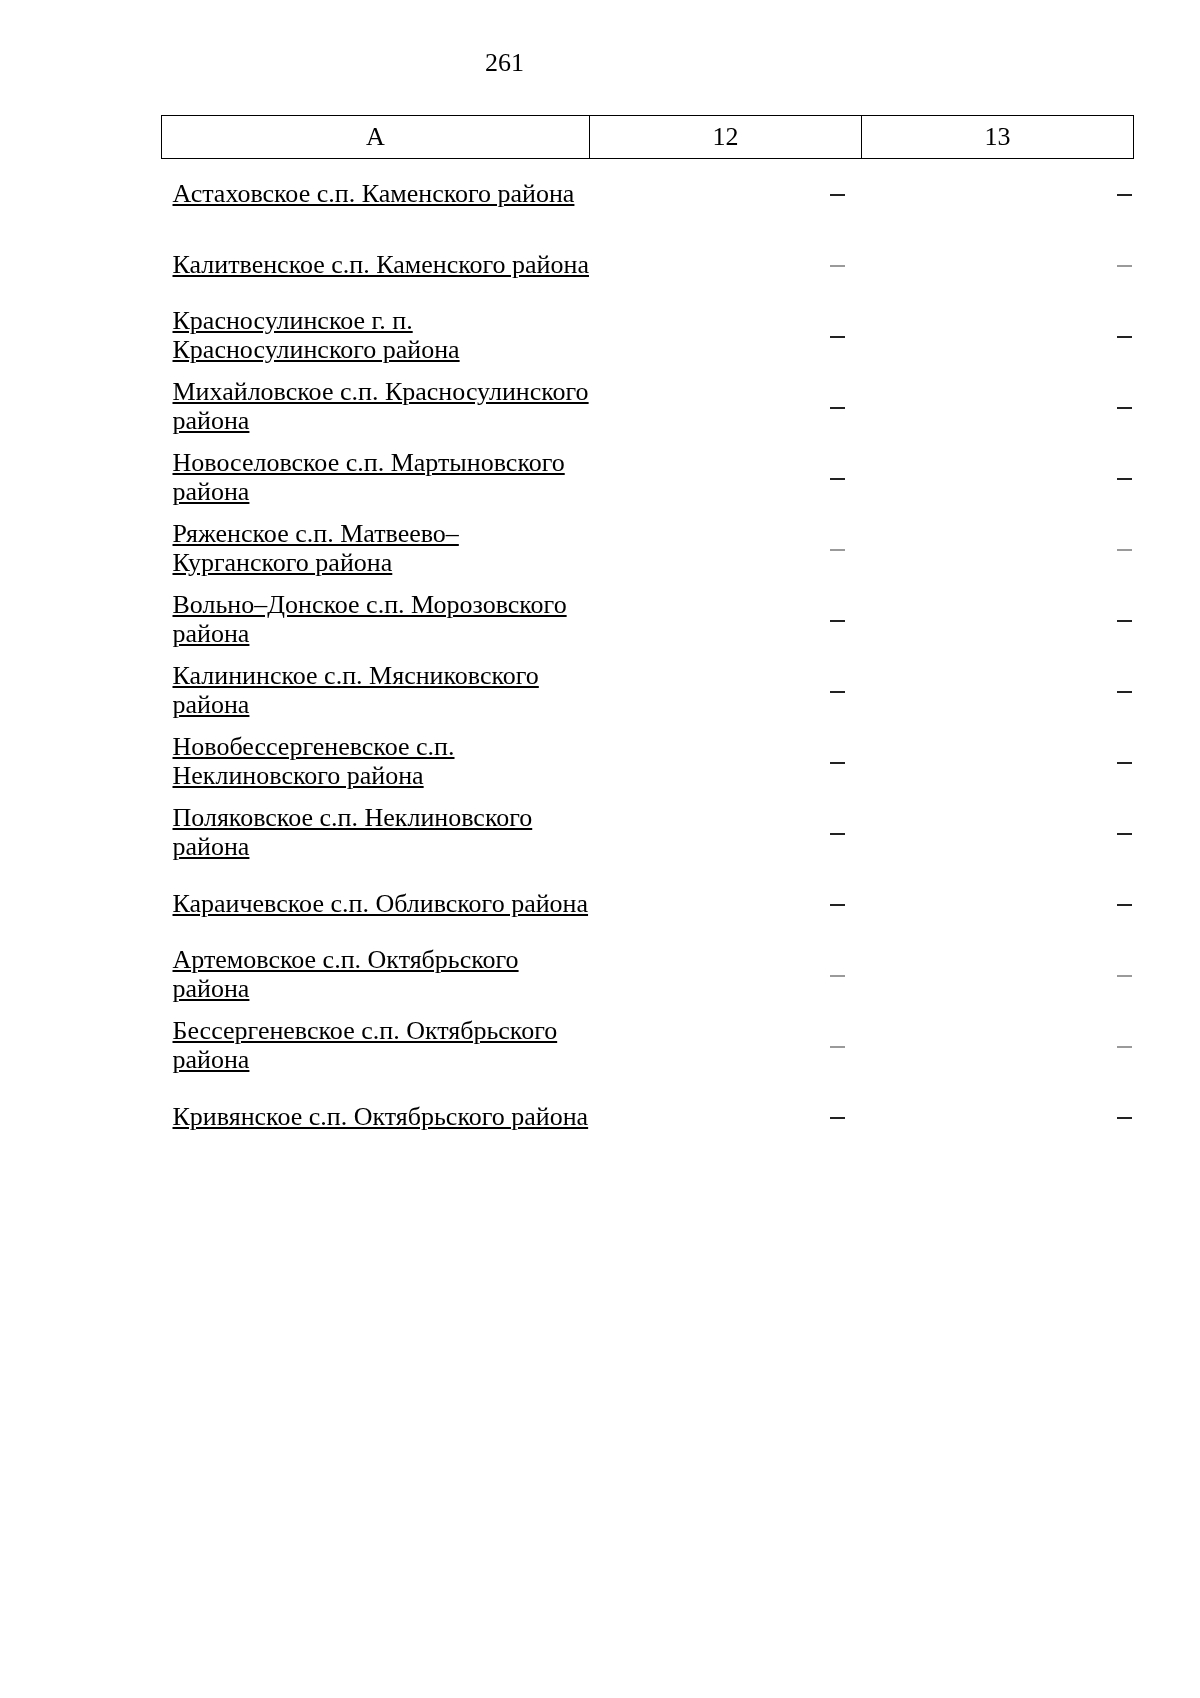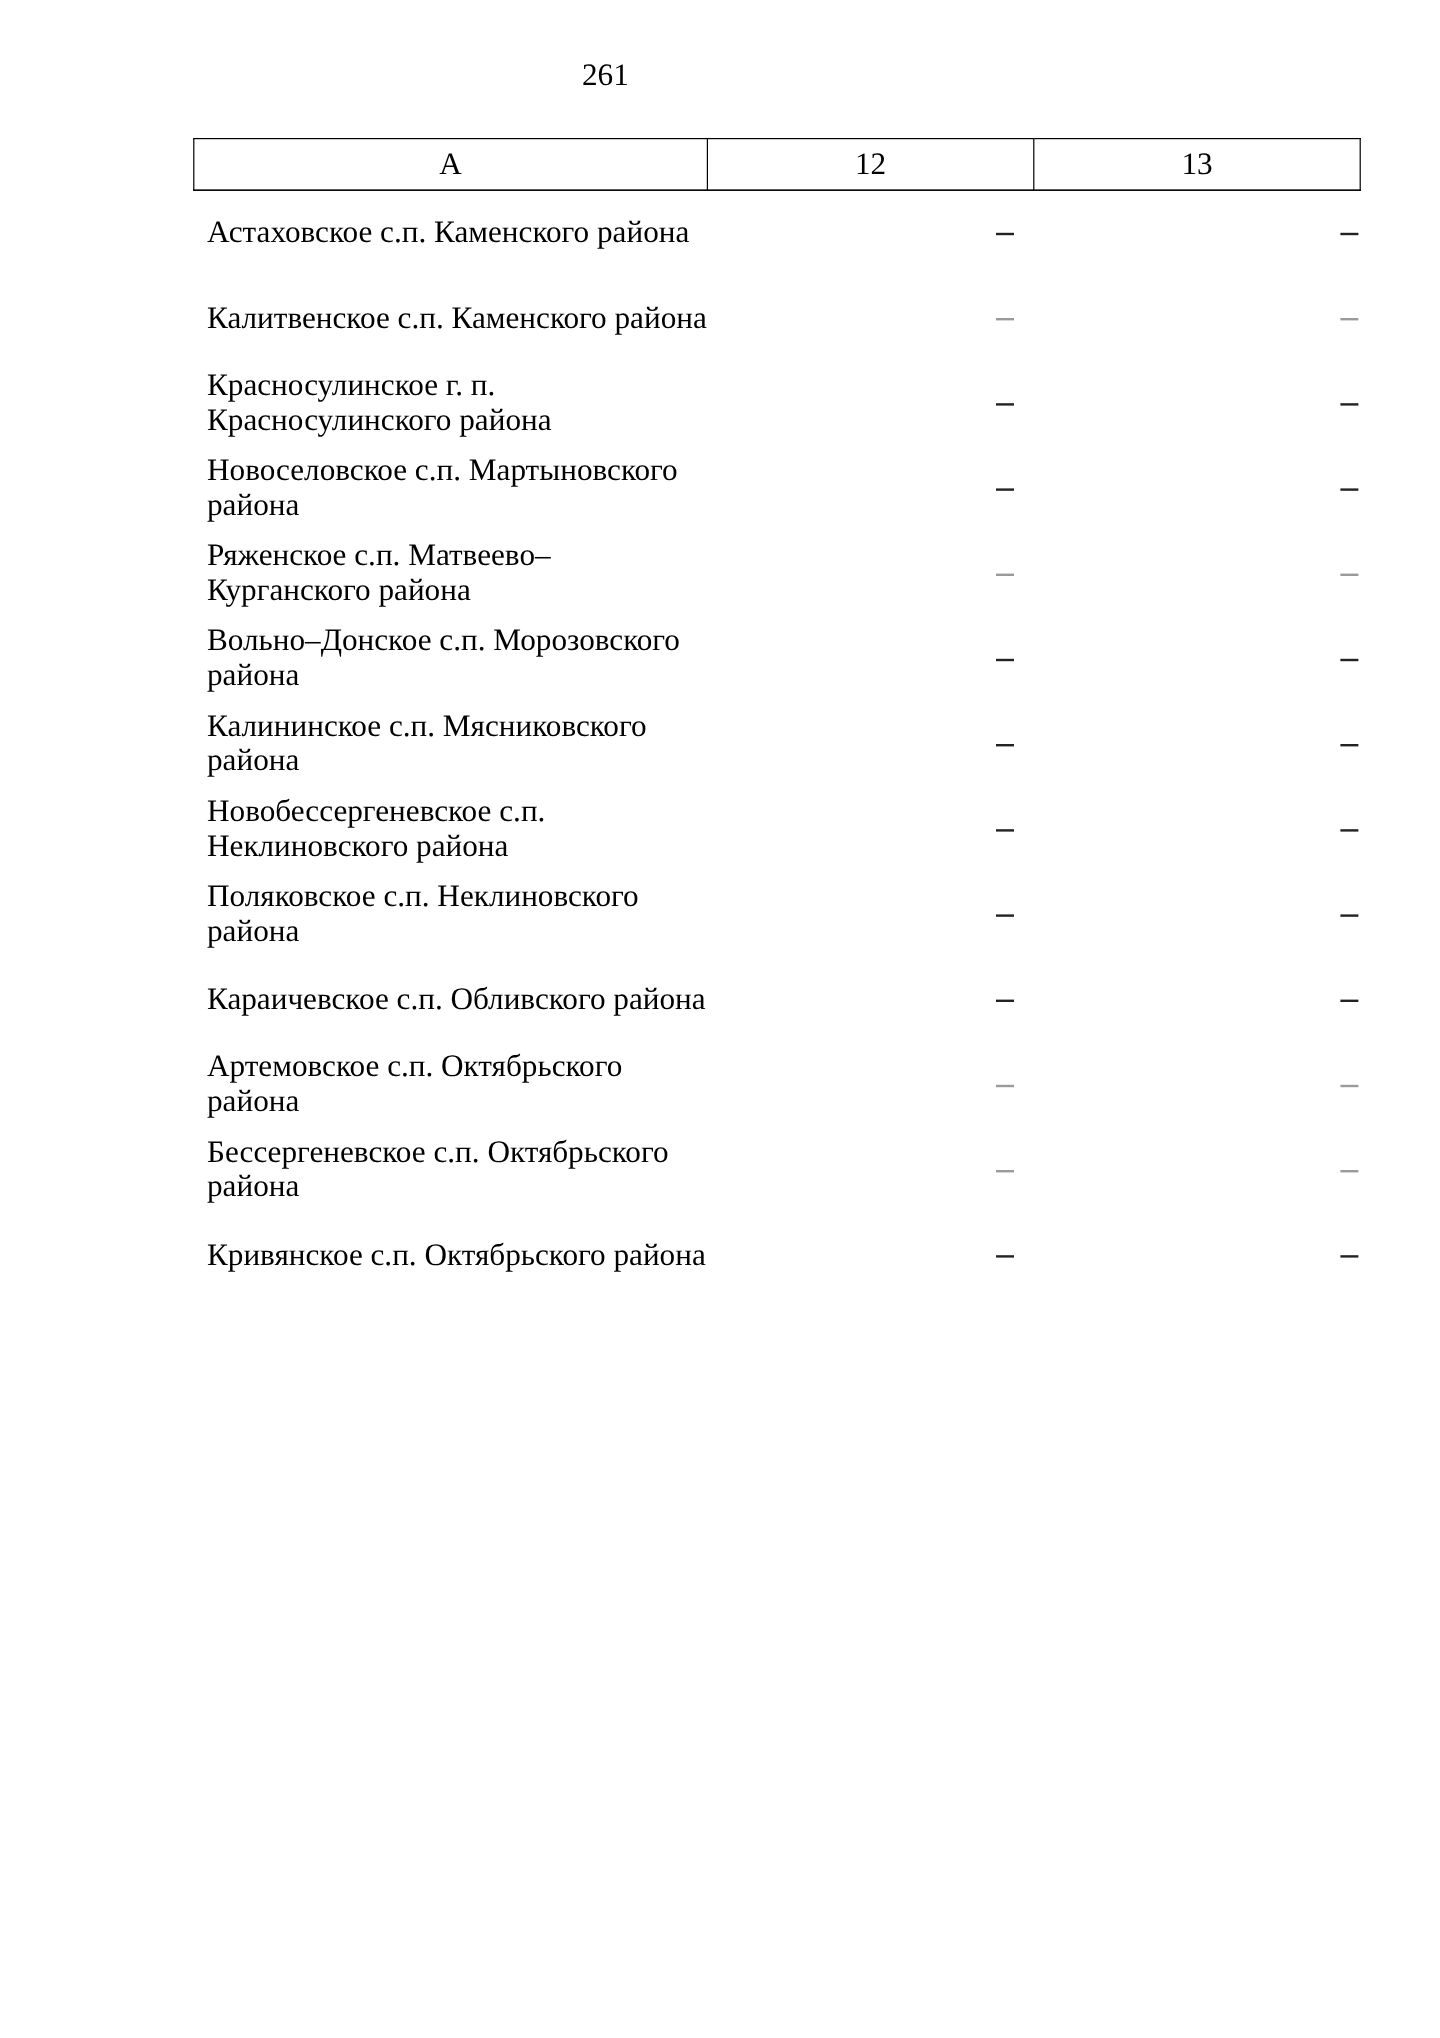--- a/index.html
+++ b/index.html
@@ -14,21 +14,21 @@
     .table-wrap { position: absolute; left: 161px; top: 115px; width: 971px; }
     table { border-collapse: collapse; width: 971px; table-layout: fixed; }
     thead th {
       border: 1.5px solid #000; height: 42px; font-weight: normal;
       font-size: 26px; text-align: center; padding: 0; vertical-align: middle;
     }
     th.col-a { width: 427px; }
     th.col-12 { width: 271px; }
     th.col-13 { width: 271px; text-align: center; }
     tbody td { padding: 0; vertical-align: middle; font-size: 26px; }
-    tbody tr { height: 71px; }
+    tbody tr { height: 71px; text-decoration: underline; }
     td.name {
       padding-left: 11px; line-height: 29px; padding-top: 2px; padding-bottom: 4px;
     }
     td.val { position: relative; }
     .dash {
       position: absolute; display: block; width: 15px; height: 2px;
       background: #222; top: 50%;
     }
     td.val12 .dash { left: 240px; }
     td.val13 .dash { left: 255px; }
@@ -62,20 +62,29 @@
           <td class="name">Калитвенское с.п. Каменского района</td>
           <td class="val val12">
             <span class="dash light" title="–"></span>
           </td>
           <td class="val val13">
             <span class="dash light" title="–"></span>
           </td>
         </tr>
         <tr>
           <td class="name">Красносулинское г. п. Красносулинского района</td>
+          <td class="val val12">
+            <span class="dash" title="–"></span>
+          </td>
+          <td class="val val13">
+            <span class="dash" title="–"></span>
+          </td>
+        </tr>
+        <tr>
+          <td class="name">Михайловское с.п. Красносулинского района</td>
           <td class="val val12">
             <span class="dash" title="–"></span>
           </td>
           <td class="val val13">
             <span class="dash" title="–"></span>
           </td>
         </tr>
         <tr>
           <td class="name">Новоселовское с.п. Мартыновского района</td>
           <td class="val val12">

